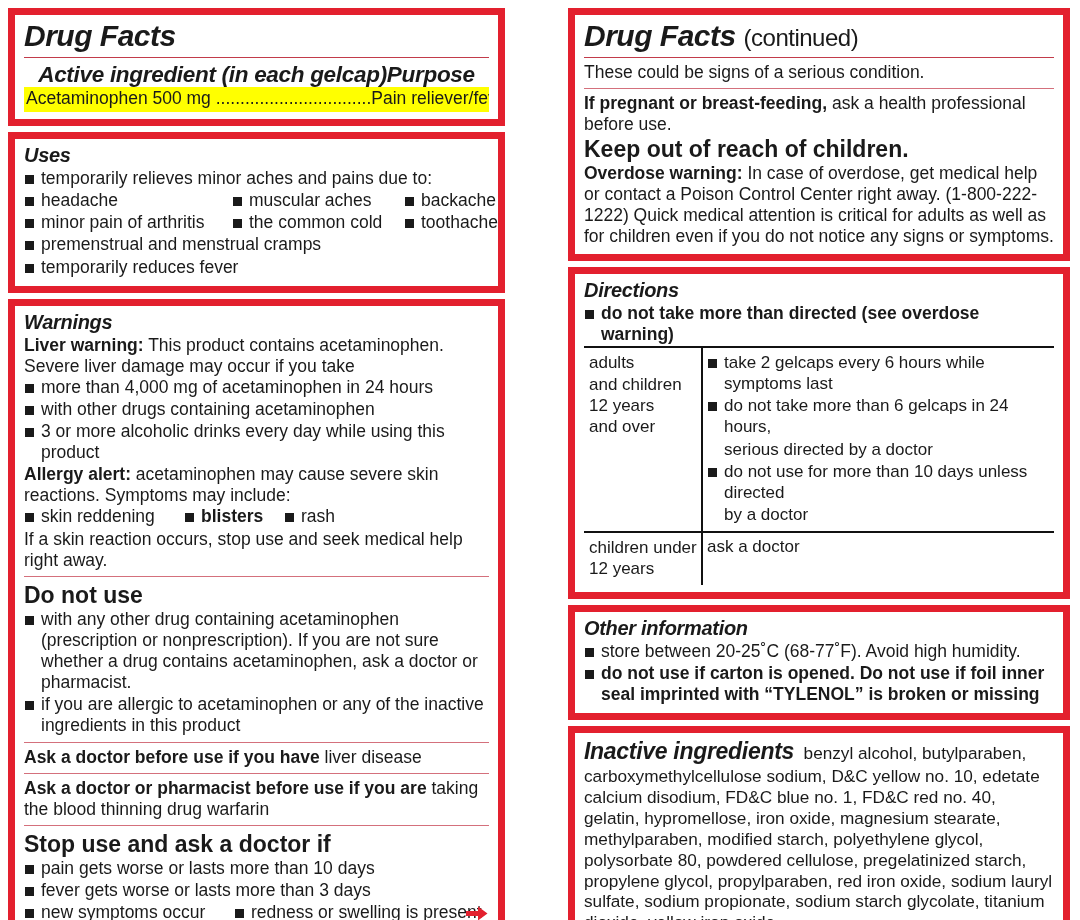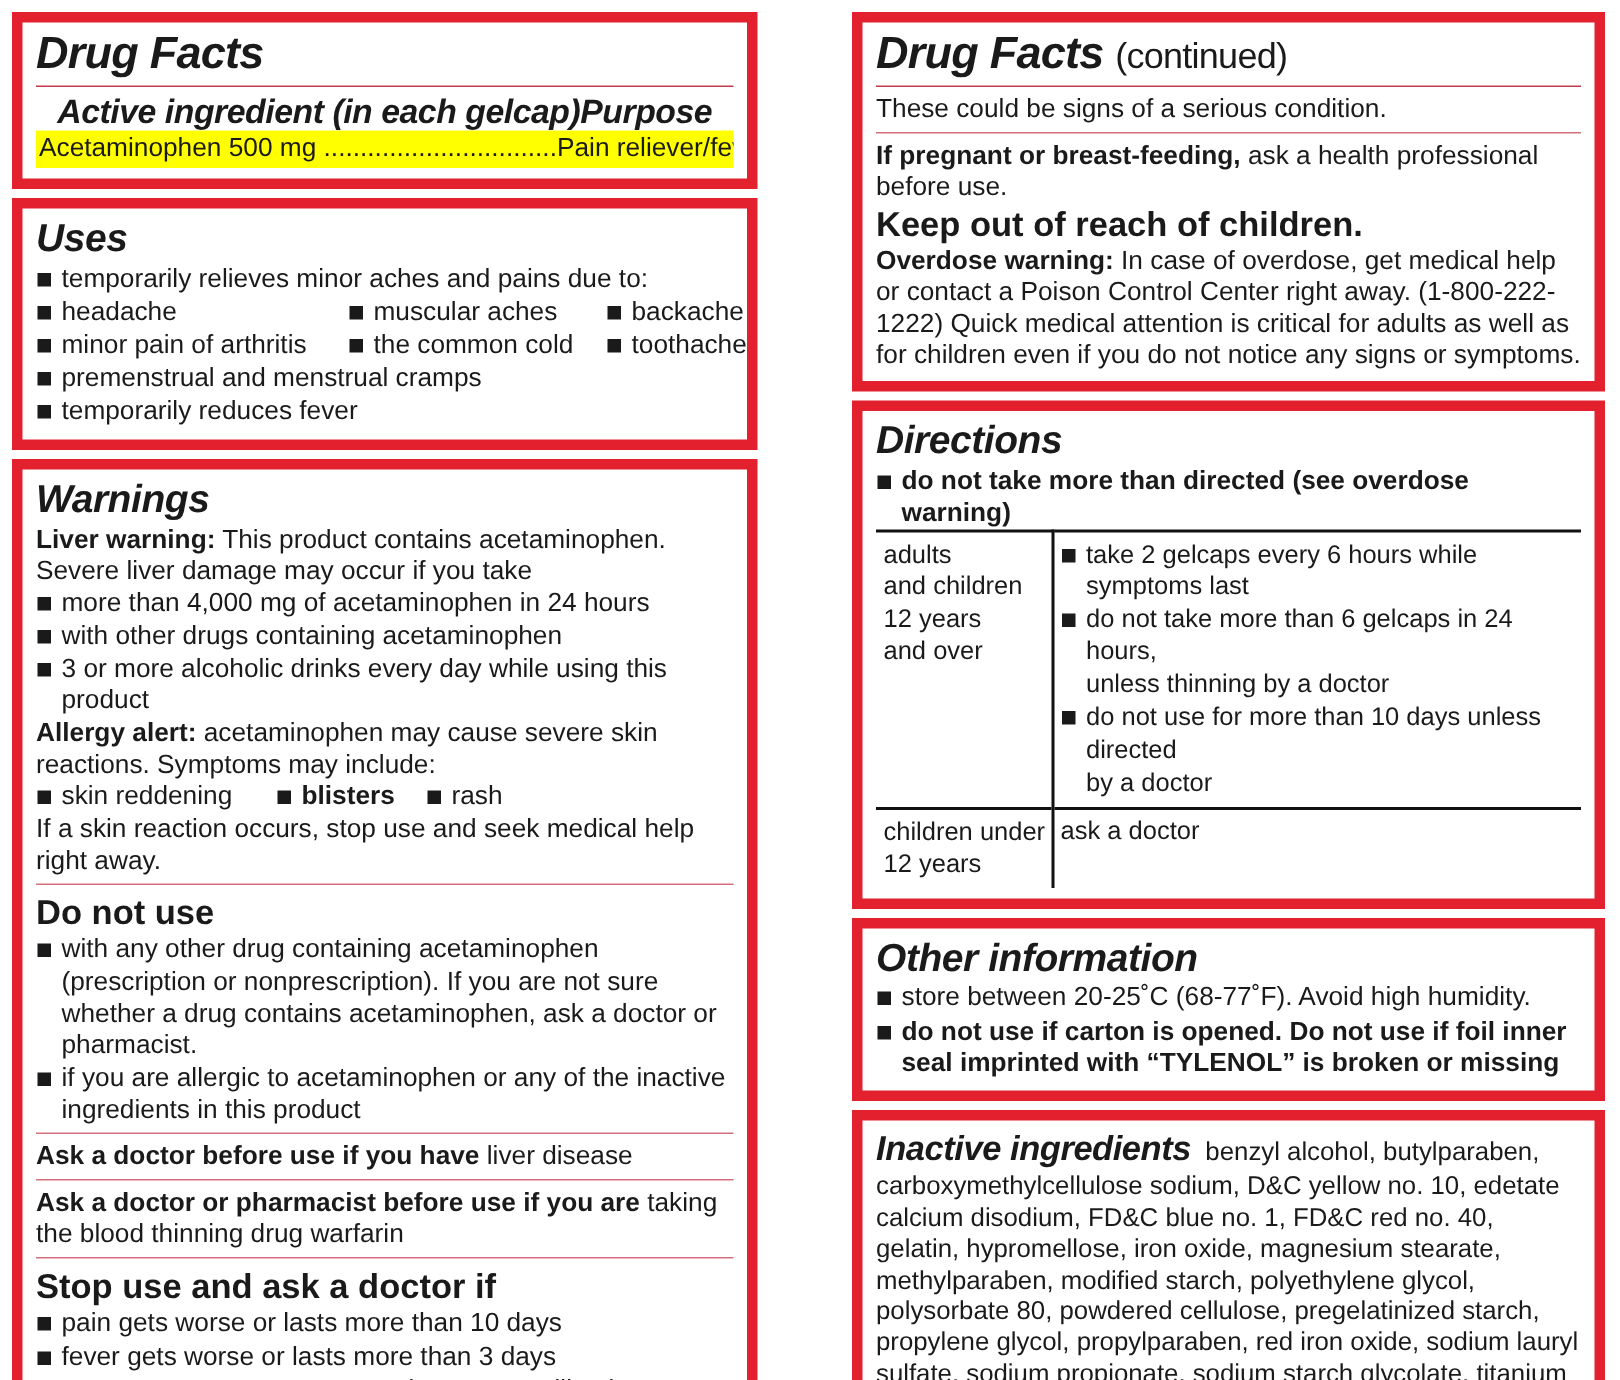--- a/index.html
+++ b/index.html
@@ -65,21 +65,21 @@
     margin: 0;
   }
   .hdr2-row {
     display: flex;
     justify-content: center;
     align-items: baseline;
   }
   .sec-title {
     font-style: italic;
     font-weight: bold;
-    font-size: 26px;
+    font-size: 20px;
     letter-spacing: -0.3px;
     line-height: 1.15;
     margin: 0 0 1px 0;
   }
   .bold-lead {
     font-weight: bold;
     font-size: 23px;
     line-height: 1.22;
   }
   .txt {
@@ -286,21 +286,21 @@
           <td class="c1">
             <div>adults</div>
             <div>and children</div>
             <div>12 years</div>
             <div>and over</div>
           </td>
           <td>
             <ul class="bl">
               <li>take 2 gelcaps every 6 hours while symptoms last</li>
               <li>do not take more than 6 gelcaps in 24 hours,</li>
-              <li class="nb">unless thinning by a doctor</li>
+              <li class="nb">serious directed by a doctor</li>
               <li>do not use for more than 10 days unless directed</li>
               <li class="nb">by a doctor</li>
             </ul>
           </td>
         </tr>
         <tr class="top-rule">
           <td class="c1">
             <div>children under</div>
             <div>12 years</div>
           </td>

